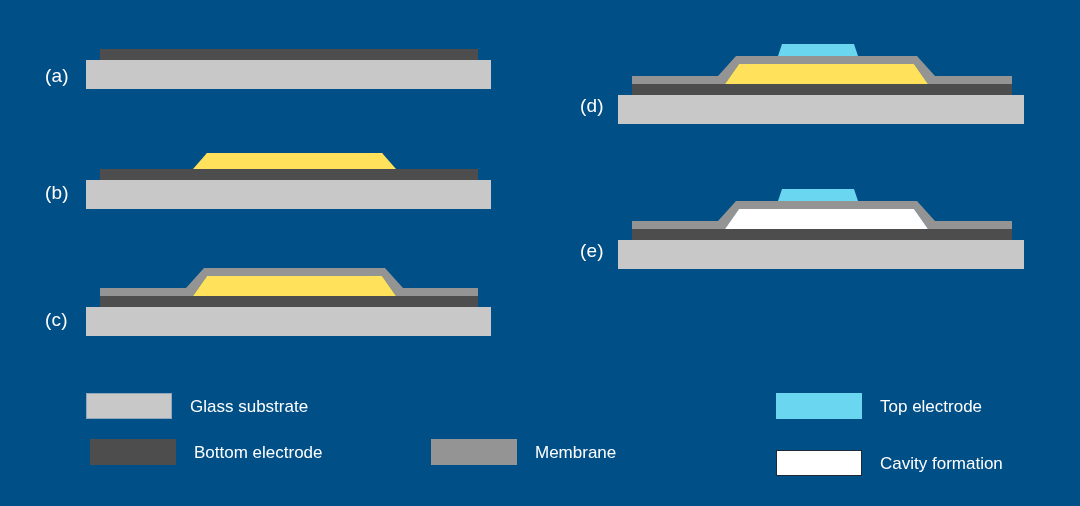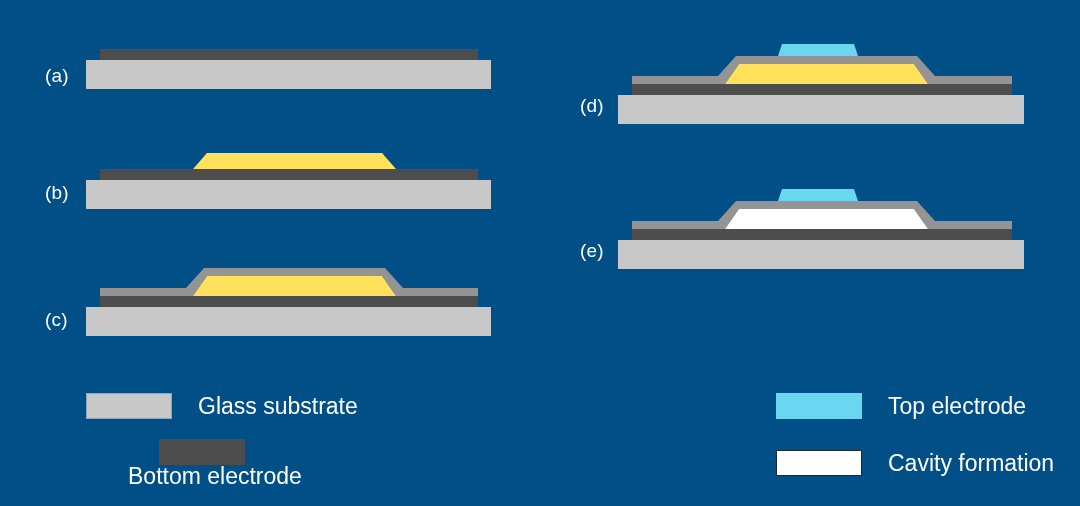--- a/index.html
+++ b/index.html
@@ -46,22 +46,22 @@
     height: 26px;
   }
   .legend-swatch {
     width: 86px;
     height: 26px;
     box-sizing: border-box;
     flex: 0 0 auto;
   }
   .legend-text {
     color: #ffffff;
-    font-size: 23px;
-    margin-left: 26px;
+    font-size: 17px;
+    margin-left: 18px;
     white-space: nowrap;
     line-height: 1;
     font-family: "Liberation Sans", sans-serif;
   }
 </style>
 </head>
 <body>
 
 <div id="figure-root">
 
@@ -119,26 +119,30 @@
     <rect x="0" y="57" width="406" height="29" fill="#c8c8c8"></rect>
   </svg>
 
   <div id="legend">
 
     <div class="legend-item" style="left:0px; top:3px;">
       <div class="legend-swatch" style="background:#c8c8c8; border:1px solid #8fa7bd;"></div>
       <div class="legend-text">Glass substrate</div>
     </div>
 
-    <div class="legend-item" style="left:16px; top:49px;flex-direction:column;">
+    <div class="legend-item" style="left:4px; top:49px;">
       <div class="legend-swatch" style="background:#4d4d4d;"></div>
       <div class="legend-text">Bottom electrode</div>
     </div>
 
 
+    <div class="legend-item" style="left:345px; top:49px;">
+      <div class="legend-swatch" style="background:#949494;"></div>
+      <div class="legend-text">Membrane</div>
+    </div>
 
     <div class="legend-item" style="left:690px; top:3px;">
       <div class="legend-swatch" style="background:#6ad6ef;"></div>
       <div class="legend-text">Top electrode</div>
     </div>
 
     <div class="legend-item" style="left:690px; top:60px;">
       <div class="legend-swatch" style="background:#ffffff; border:1px solid #1b2a36;"></div>
       <div class="legend-text">Cavity formation</div>
     </div>

